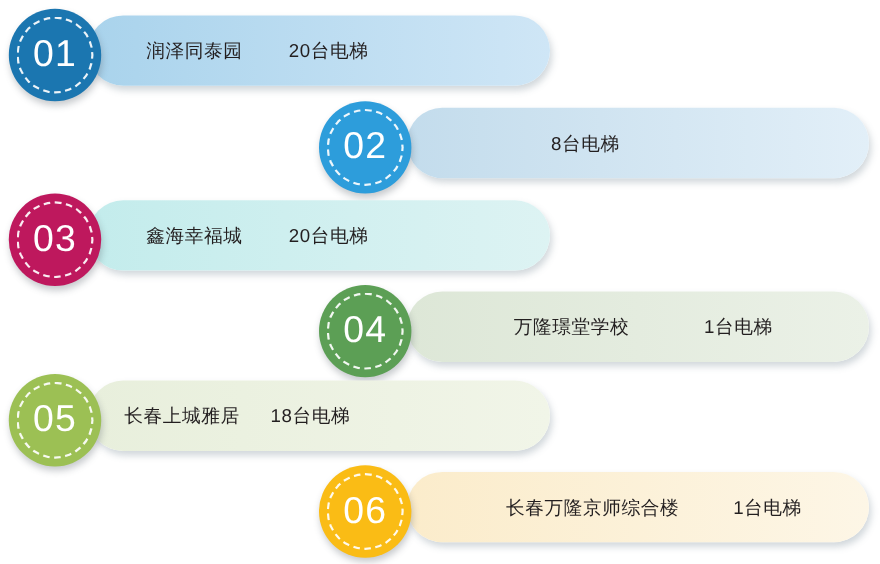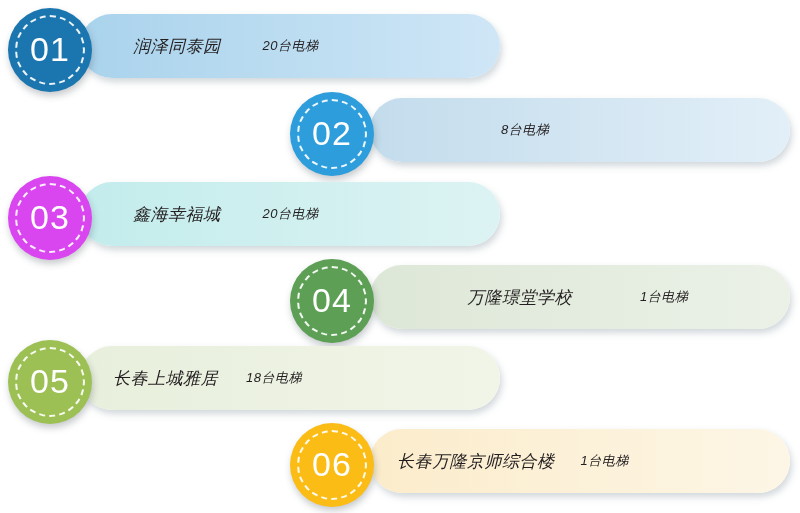--- a/index.html
+++ b/index.html
@@ -37,31 +37,30 @@
     box-shadow: 2px 4px 7px rgba(90, 110, 125, 0.28);
     display: flex;
     align-items: center;
     box-sizing: border-box;
   }
 
   .bar-inner {
     display: flex;
     align-items: center;
     white-space: nowrap;
-    font-style: italic;
   }
 
   .bar-title {
     font-size: 17px;
     color: #231f20;
     letter-spacing: 0.5px;
   }
 
   .bar-value {
-    font-size: 13px;
+    font-size: 17px;
     color: #231f20;
     letter-spacing: 0.5px;
   }
 
   
   .badge {
     position: absolute;
     top: 0;
     width: 84px;
     height: 84px;
@@ -136,21 +135,21 @@
         <span class="badge-num">02</span>
       </div>
     </div>
     <div class="row left row3">
       <div class="bar" style="background: linear-gradient(90deg, rgb(195, 236, 236) 0%, rgb(221, 243, 243) 100%); text-align: center;">
         <div class="bar-inner" style="margin-left: 53px;">
           <span class="bar-title">鑫海幸福城</span>
           <span class="bar-value" style="margin-left: 42px;">20台电梯</span>
         </div>
       </div>
-      <div class="badge" style="background: #d946ef;">
+      <div class="badge" style="background: #be185d;">
         <span class="badge-ring"></span>
         <span class="badge-num">03</span>
       </div>
     </div>
     <div class="row right row4">
       <div class="bar" style="background: linear-gradient(90deg, rgb(221, 231, 215) 0%, rgb(235, 241, 231) 100%);">
         <div class="bar-inner" style="margin-left: 97px;">
           <span class="bar-title">万隆璟堂学校</span>
           <span class="bar-value" style="margin-left: 68px;">1台电梯</span>
         </div>
@@ -167,21 +166,21 @@
           <span class="bar-value" style="margin-left: 28px;">18台电梯</span>
         </div>
       </div>
       <div class="badge" style="background: rgb(156, 192, 84);">
         <span class="badge-ring"></span>
         <span class="badge-num">05</span>
       </div>
     </div>
     <div class="row right row6">
       <div class="bar" style="background: linear-gradient(90deg, rgb(251, 236, 203) 0%, rgb(253, 246, 230) 100%);">
-        <div class="bar-inner" style="margin-left: 27px;">
+        <div class="bar-inner" style="margin-left: 90px; gap: 23px;">
           <span class="bar-title">长春万隆京师综合楼</span>
           <span class="bar-value" style="margin-left: 26px;">1台电梯</span>
         </div>
       </div>
       <div class="badge" style="background: rgb(250, 188, 21);">
         <span class="badge-ring"></span>
         <span class="badge-num">06</span>
       </div>
     </div>
   </div>

